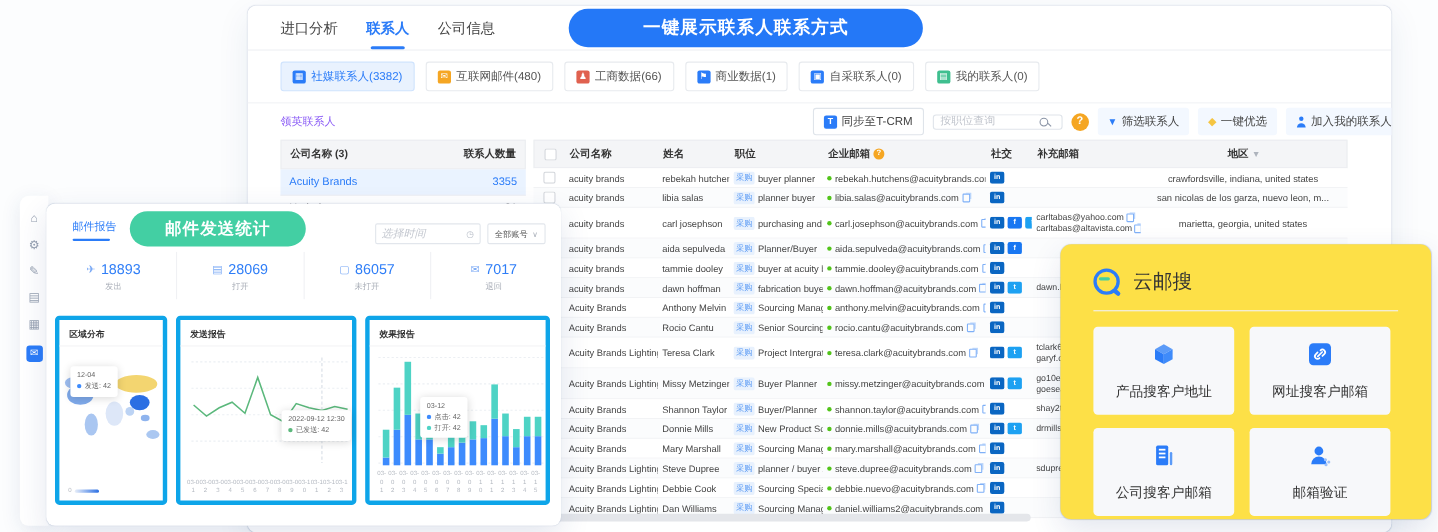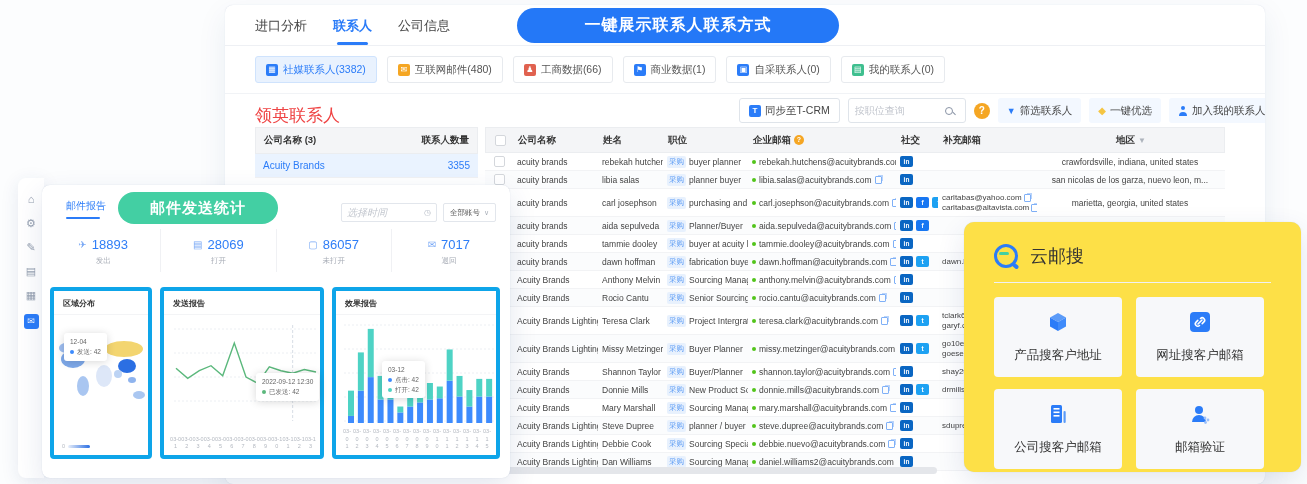--- a/index.html
+++ b/index.html
@@ -19,27 +19,27 @@
 
   .callout { position:absolute; color:#fff; font-weight:bold; display:flex; align-items:center; justify-content:center; }
   .callout.blue { left:292px; top:3px; width:322px; height:35px; border-radius:18px; background:#2478f7; font-size:16px; letter-spacing:1px; z-index:30; }
 
   .chips { position:absolute; left:30px; top:51px; display:flex; gap:10px; }
   .chip { display:flex; align-items:center; gap:5px; height:27px; padding:0 10px; border:1px solid #e7eaee; border-radius:3px; background:#fff; font-size:10.5px; color:#555; cursor:pointer; }
   .chip.active { background:#e9f2fe; border-color:#cfe3fd; color:#2b7cf8; }
   .chip-ico { width:12px; height:12px; border-radius:2px; color:#fff; font-size:8px; line-height:12px; text-align:center; }
   .chips-divider { position:absolute; left:0; right:0; top:88px; height:1px; background:#f1f3f6; }
 
-  .section-title { position:absolute; left:30px; top:99px; font-size:17px; color:#ef4444; }
+  .section-title { position:absolute; left:30px; top:99px; font-size:10px; color:#8b5cf6; }
 
   .toolbar { position:absolute; left:514px; top:93px; display:flex; align-items:center; gap:8px; }
   .tb-btn { display:flex; align-items:center; gap:4px; height:25px; padding:0 9px; border-radius:3px; background:#f3f8ff; color:#444; font-size:10.5px; cursor:pointer; white-space:nowrap; }
   .tb-btn.bordered { background:#fff; border:1px solid #dfe4ea; }
   .sq-ico { width:12px; height:12px; border-radius:2px; background:#2b7cf8; color:#fff; font-size:8px; font-weight:bold; line-height:12px; text-align:center; }
-  .search-box { display:flex; align-items:center; height:25px; width:118px; border:1px solid #dfe4ea; border-radius:3px; padding:0 6px; background:#fff; }
+  .search-box { display:flex; align-items:center; height:14px; width:118px; border:1px solid #dfe4ea; border-radius:3px; padding:0 6px; background:#fff; }
   .search-box input { border:none; outline:none; width:90px; font-size:10px; color:#333; font-family:inherit; }
   .search-box input::placeholder { color:#c0c4cc; }
   .mag { position:relative; width:8px; height:8px; border:1.4px solid #8a94a6; border-radius:50%; }
   .mag::after { content:''; position:absolute; width:4px; height:1.4px; background:#8a94a6; transform:rotate(45deg); right:-4px; bottom:-1px; }
   .orange-circle { width:16px; height:16px; border-radius:50%; background:#f5a623; color:#fff; font-size:10px; font-weight:bold; text-align:center; line-height:16px; cursor:pointer; }
   .funnel { color:#2b7cf8; font-size:9px; }
   .gem { color:#f5c542; font-size:10px; }
   .person-ico { position:relative; width:10px; height:10px; }
   .person-ico::before { content:''; position:absolute; left:3px; top:0; width:4px; height:4px; border-radius:50%; background:#2b7cf8; }
   .person-ico::after { content:''; position:absolute; left:1px; bottom:0; width:8px; height:4px; border-radius:4px 4px 0 0; background:#2b7cf8; }

